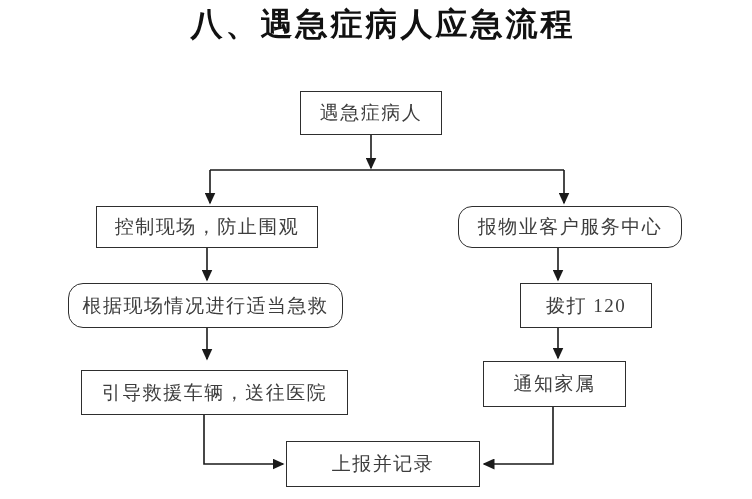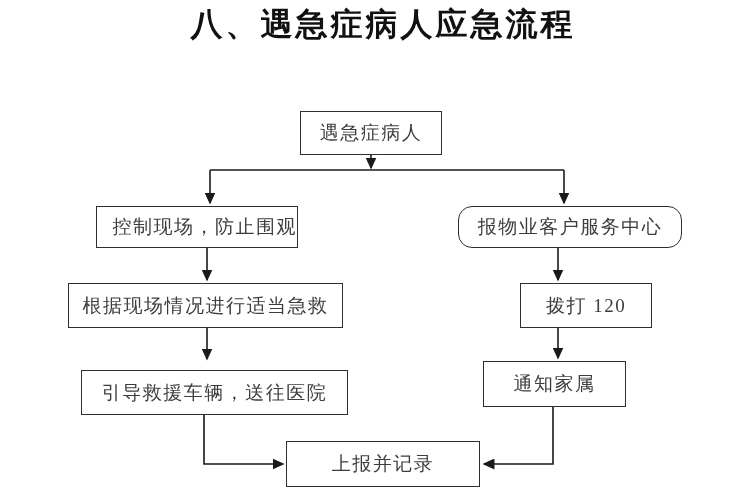--- a/index.html
+++ b/index.html
@@ -44,24 +44,24 @@
     align-items: center;
     justify-content: center;
     box-sizing: border-box;
   }
   .node span {
     font-size: 19px;
     letter-spacing: 1.5px;
     color: #3d3d3d;
     white-space: nowrap;
   }
-  .node-start          { left: 300px; top: 91px;  width: 142px; height: 44px; margin-top: 20px; }
-  .node-control-scene  { left: 96px;  top: 206px; width: 202px; height: 42px; justify-content: flex-end; }
+  .node-start          { left: 300px; top: 91px;  width: 142px; height: 44px; }
+  .node-control-scene  { left: 96px;  top: 206px; width: 222px; height: 42px; }
   .node-report-center  { left: 458px; top: 206px; width: 224px; height: 42px; border-radius: 14px; }
-  .node-first-aid      { left: 68px;  top: 283px; width: 275px; height: 45px; }
+  .node-first-aid      { left: 68px;  top: 283px; width: 275px; height: 45px; border-radius: 15px; }
   .node-call-120       { left: 520px; top: 283px; width: 132px; height: 45px; }
   .node-guide-rescue   { left: 81px;  top: 370px; width: 267px; height: 45px; }
   .node-notify-family  { left: 483px; top: 361px; width: 143px; height: 46px; text-align: right; }
   .node-report-record  { left: 286px; top: 441px; width: 194px; height: 46px; }
 </style>
 </head>
 <body>
 
 <div class="canvas">
 

